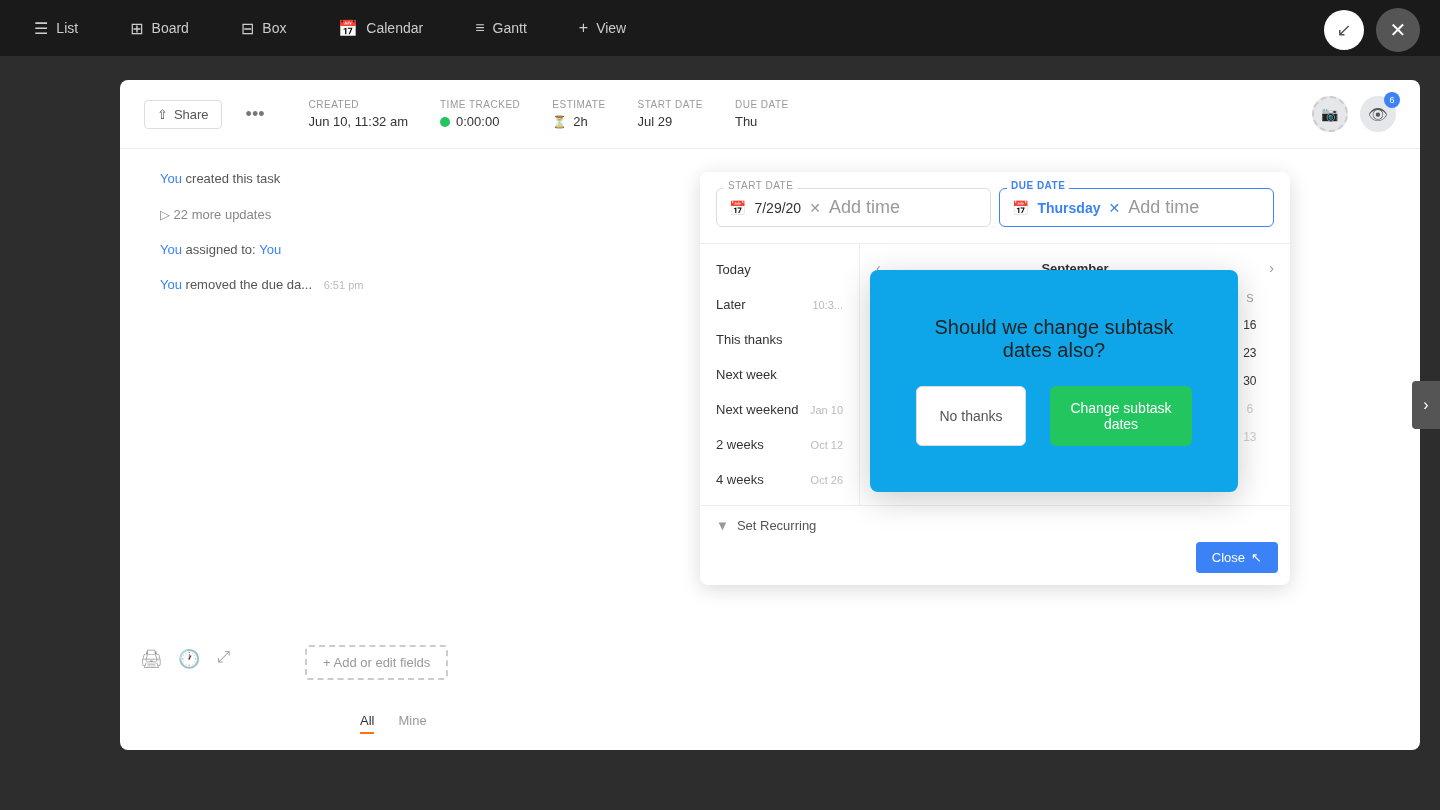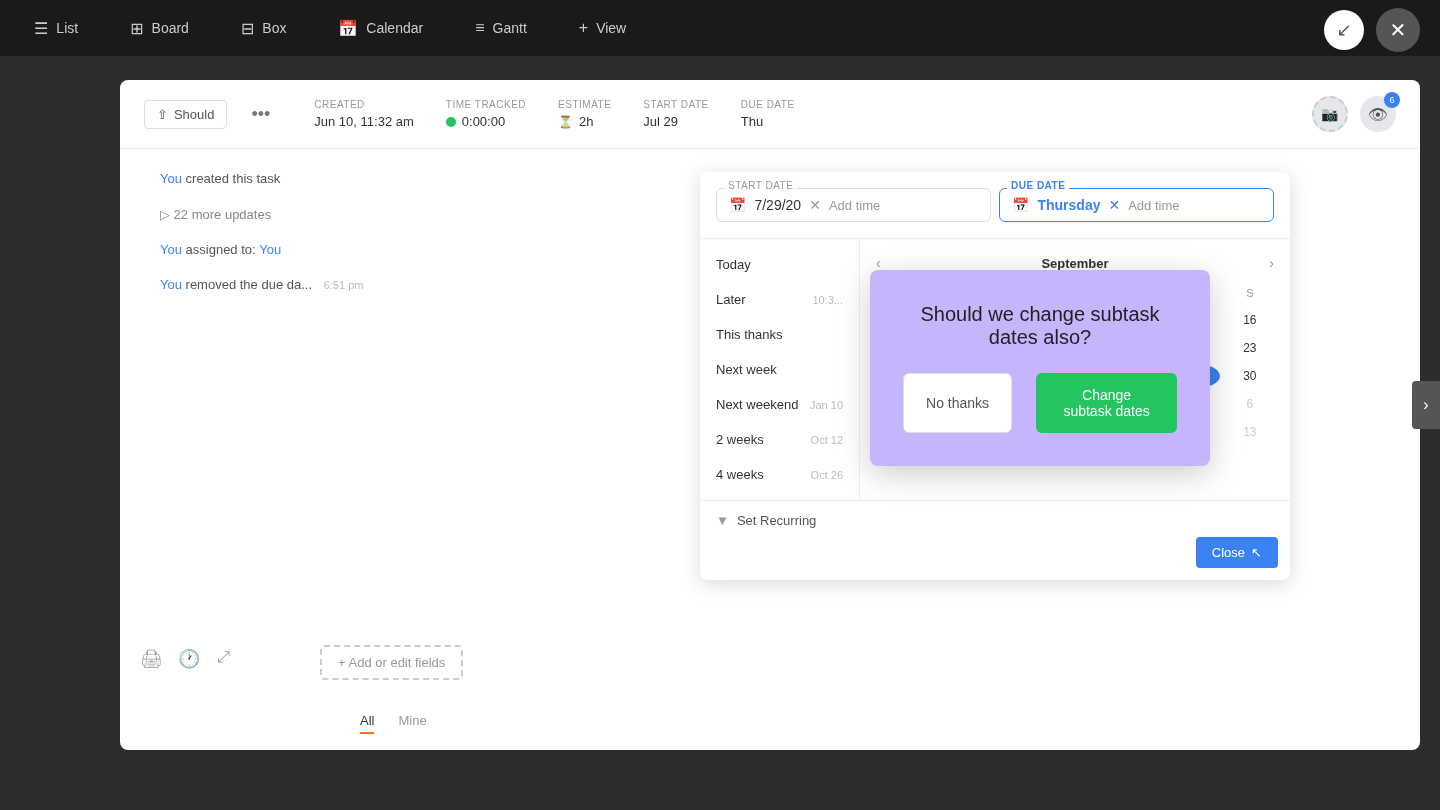--- a/index.html
+++ b/index.html
@@ -258,21 +258,21 @@
     .date-field-value { font-size: 14px; color: #333; font-weight: 500; }
     .date-field-value.blue { color: #3b82f6; font-weight: 700; }
     .date-field-wrap { position: relative; flex: 1; }
     .clear-x {
       color: #999;
       cursor: pointer;
       font-size: 14px;
     }
     .add-time {
       color: #999;
-      font-size: 13px;
+      font-size: 18px;
       cursor: pointer;
       text-align: right;
     }
 
     
     .calendar-area {
       display: flex;
     }
 
     
@@ -366,26 +366,26 @@
       display: flex;
       align-items: center;
       gap: 6px;
     }
 
     
     .subtask-modal {
       position: absolute;
       top: 270px;
       left: 870px;
-      background: #c4b5fd;
+      background: #0ea5e9;
       border-radius: 8px;
       box-shadow: 0 8px 32px rgba(0,0,0,0.2);
-      padding: 33px;
+      padding: 46px;
       z-index: 200;
-      width: 340px;
+      width: 368px;
     }
     .subtask-modal h2 {
       font-size: 20px;
       color: #222;
       margin-bottom: 24px;
       text-align: center;
       font-weight: 500;
     }
     .modal-buttons {
       display: flex;
@@ -465,21 +465,21 @@
     <button class="circle-btn">↙</button>
     <button class="close-btn">✕</button>
   </div>
 </div>
 
 <div class="main-panel">
 
   <div class="panel-header">
     <button class="share-btn">
       <span>⇧</span>
-      <span>Should</span>
+      <span>Share</span>
     </button>
     <span class="more-btn">•••</span>
 
     <div class="meta-fields">
       <div class="meta-field">
         <span class="meta-label">CREATED</span>
         <span class="meta-value">Jun 10, 11:32 am</span>
       </div>
       <div class="meta-field">
         <span class="meta-label">TIME TRACKED</span>
@@ -533,21 +533,21 @@
       <span style="color:#bbb; font-size:11px; margin-left:8px;">6:51 pm</span>
     </div>
   </div>
 
   <div style="position: absolute; bottom: 80px; left: 20px; display: flex; gap: 16px;">
     <span class="bottom-icon">🖨</span>
     <span class="bottom-icon">🕐</span>
     <span class="expand-icon">⤢</span>
   </div>
 
-  <button class="add-fields-btn" style="position: absolute; bottom: 70px; left: 160px;">
+  <button class="add-fields-btn" style="position: absolute; bottom: 70px; left: 145px;">
     <span>+ Add or edit fields</span>
   </button>
 
   <div style="position: absolute; bottom: 16px; left: 240px; display: flex; gap: 24px;">
     <span class="tab-item active">All</span>
     <span class="tab-item">Mine</span>
   </div>
 </div>
 
 <div class="date-picker-container">

